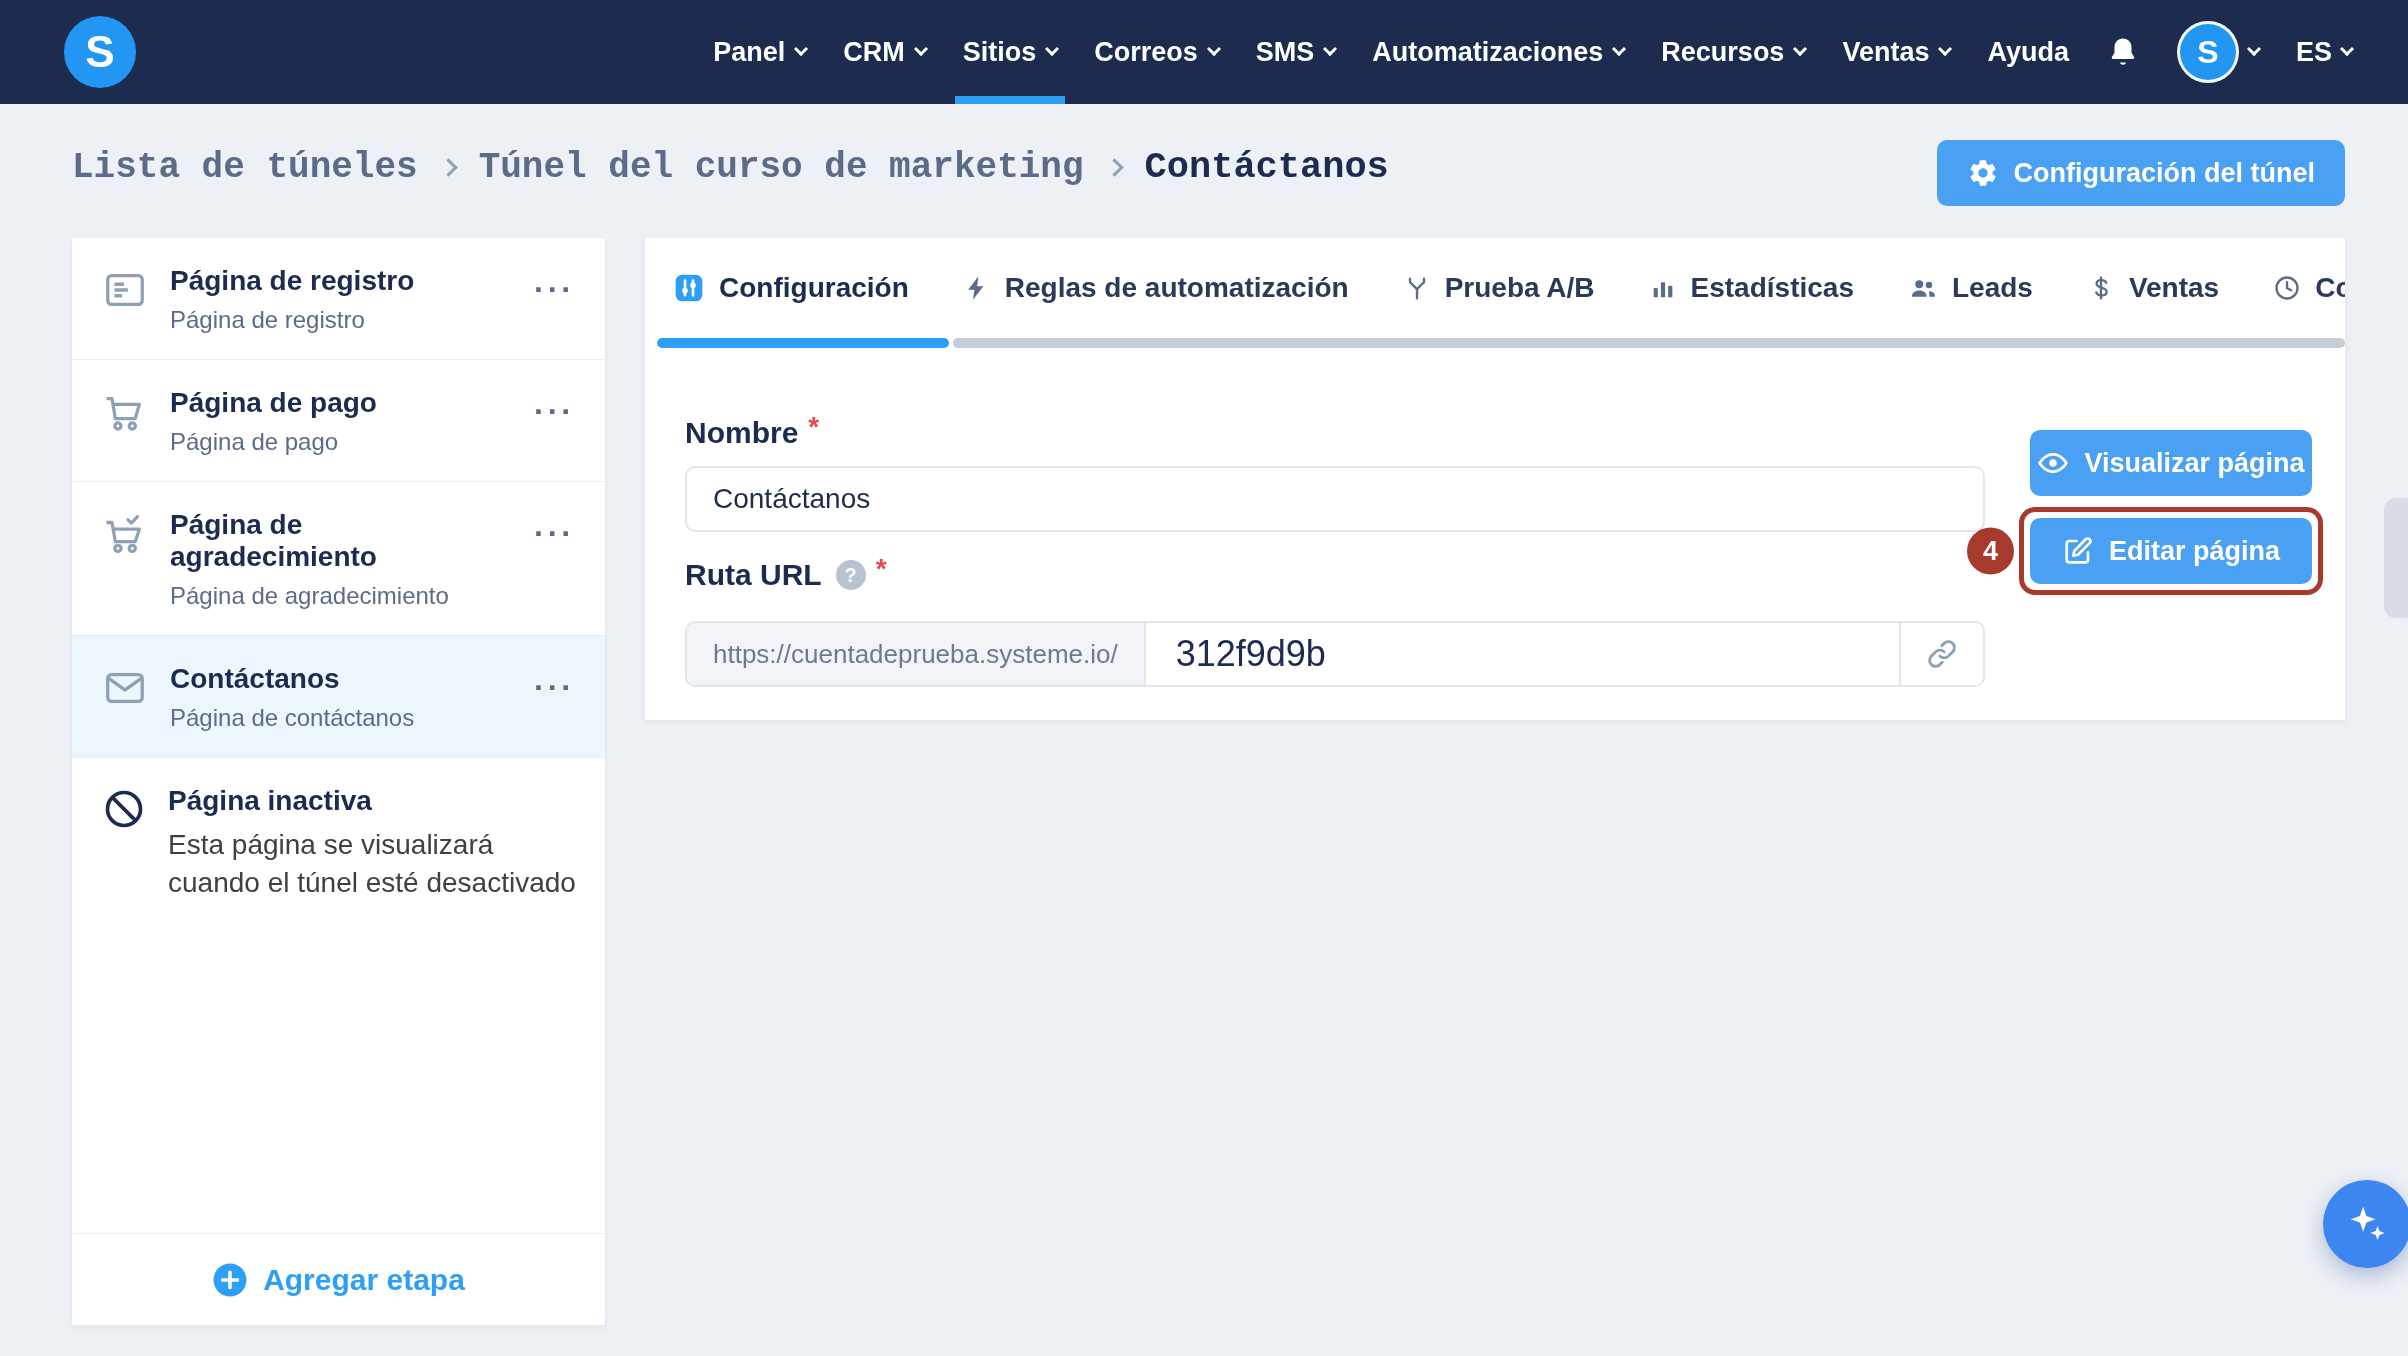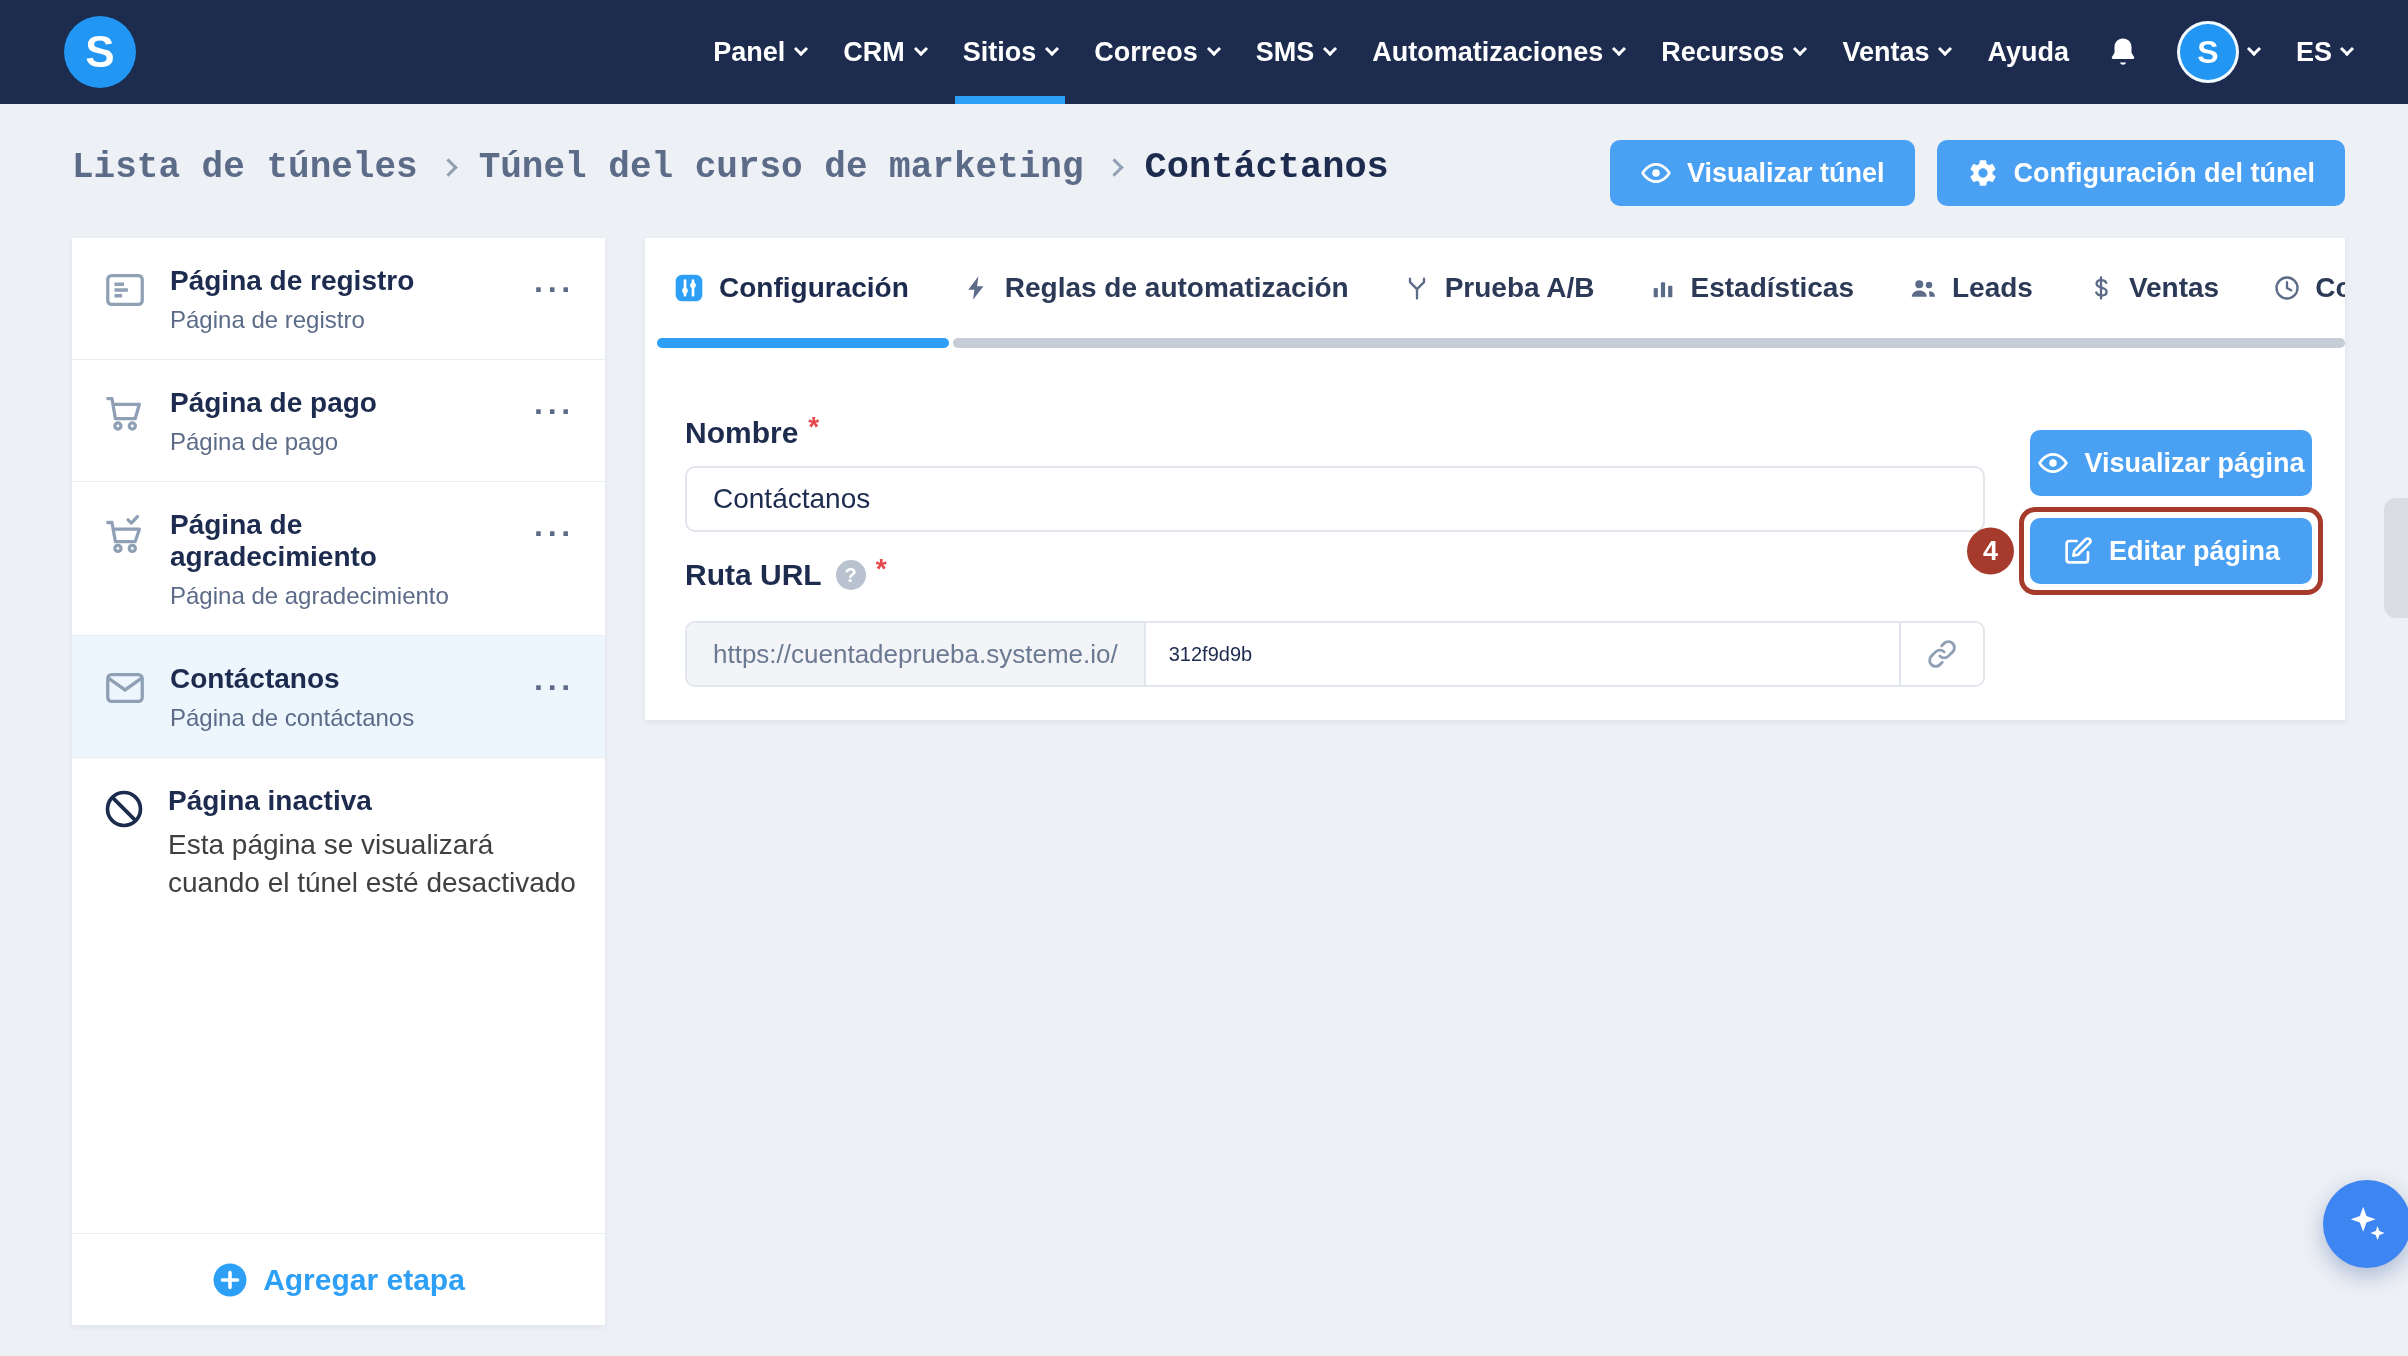--- a/index.html
+++ b/index.html
@@ -134,21 +134,21 @@
     margin-top:29px; width:1300px; height:66px; display:flex; align-items:stretch;
     border:2px solid #e1e5ec; border-radius:10px; overflow:hidden; background:#fff;
   }
   .url-prefix {
     background:#f2f4f7; color:#6b7a92; font-size:26px;
     display:flex; align-items:center; padding:0 26px; border-right:2px solid #e1e5ec;
     white-space:nowrap;
   }
   .url-input {
     flex:1 1 auto; border:none; outline:none; font-family:inherit;
-    font-size:20px; color:#1c2b4e; padding:0 23px; min-width:0;
+    font-size:36px; color:#1c2b4e; padding:0 30px; min-width:0;
   }
   .link-seg {
     width:84px; border-left:2px solid #e1e5ec; display:flex; align-items:center; justify-content:center;
     color:#8fa0b5; cursor:pointer; background:#fff;
   }
 
   
   .actions-col {
     position:absolute; top:192px; right:33px; width:282px;
     display:flex; flex-direction:column; gap:22px;
@@ -240,29 +240,20 @@
 
 <div class="breadcrumb-row">
   <span class="crumb">Lista de túneles</span>
   <span class="crumb-sep"></span>
   <span class="crumb">Túnel del curso de marketing</span>
   <span class="crumb-sep"></span>
   <span class="crumb current">Contáctanos</span>
 </div>
 
 <div class="header-buttons">
-  <button class="btn-blue">
-    <span>
-      <svg width="32" height="32" viewBox="0 0 24 24" fill="none" stroke="currentColor" stroke-width="2">
-          <path d="M2 12s3.5-6.5 10-6.5S22 12 22 12s-3.5 6.5-10 6.5S2 12 2 12z"></path>
-          <circle cx="12" cy="12" r="2.8" fill="currentColor" stroke="none"></circle>
-        </svg>
-    </span>
-    <span>Visualizar túnel</span>
-  </button>
   <button class="btn-blue">
     <span>
       <svg width="32" height="32" viewBox="0 0 24 24" fill="currentColor">
           <path d="M19.14 12.94a7.07 7.07 0 0 0 0-1.88l2.03-1.58a.5.5 0 0 0 .12-.64l-1.92-3.32a.5.5 0 0 0-.61-.22l-2.39.96a7.1 7.1 0 0 0-1.63-.94l-.36-2.54a.5.5 0 0 0-.5-.42h-3.84a.5.5 0 0 0-.5.42l-.36 2.54c-.59.24-1.13.56-1.63.94l-2.39-.96a.5.5 0 0 0-.61.22L2.71 8.84a.5.5 0 0 0 .12.64l2.03 1.58a7.07 7.07 0 0 0 0 1.88l-2.03 1.58a.5.5 0 0 0-.12.64l1.92 3.32c.13.23.4.32.61.22l2.39-.96c.5.38 1.04.7 1.63.94l.36 2.54c.04.24.25.42.5.42h3.84c.25 0 .46-.18.5-.42l.36-2.54c.59-.24 1.13-.56 1.63-.94l2.39.96c.21.1.48.01.61-.22l1.92-3.32a.5.5 0 0 0-.12-.64l-2.03-1.58zM12 15.5a3.5 3.5 0 1 1 0-7 3.5 3.5 0 0 1 0 7z"></path>
         </svg>
     </span>
     <span>Configuración del túnel</span>
   </button>
 </div>
 

